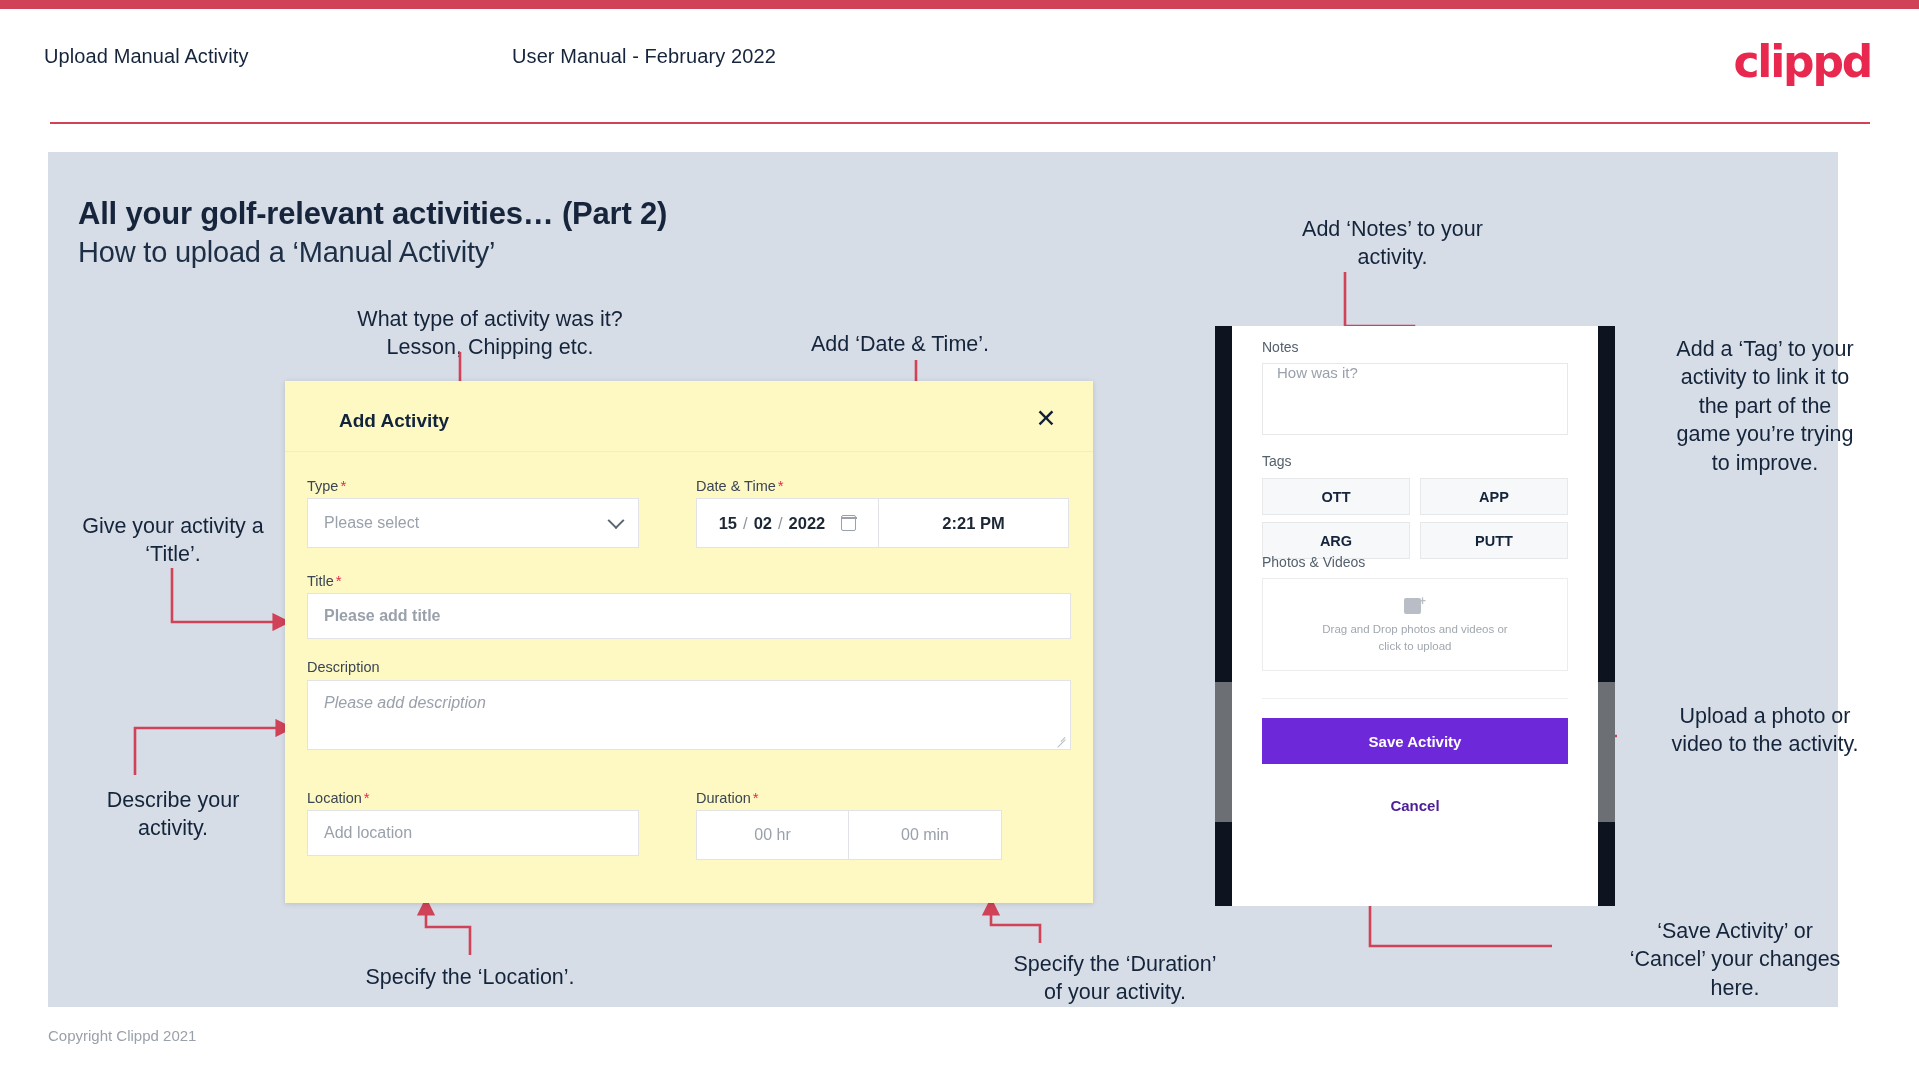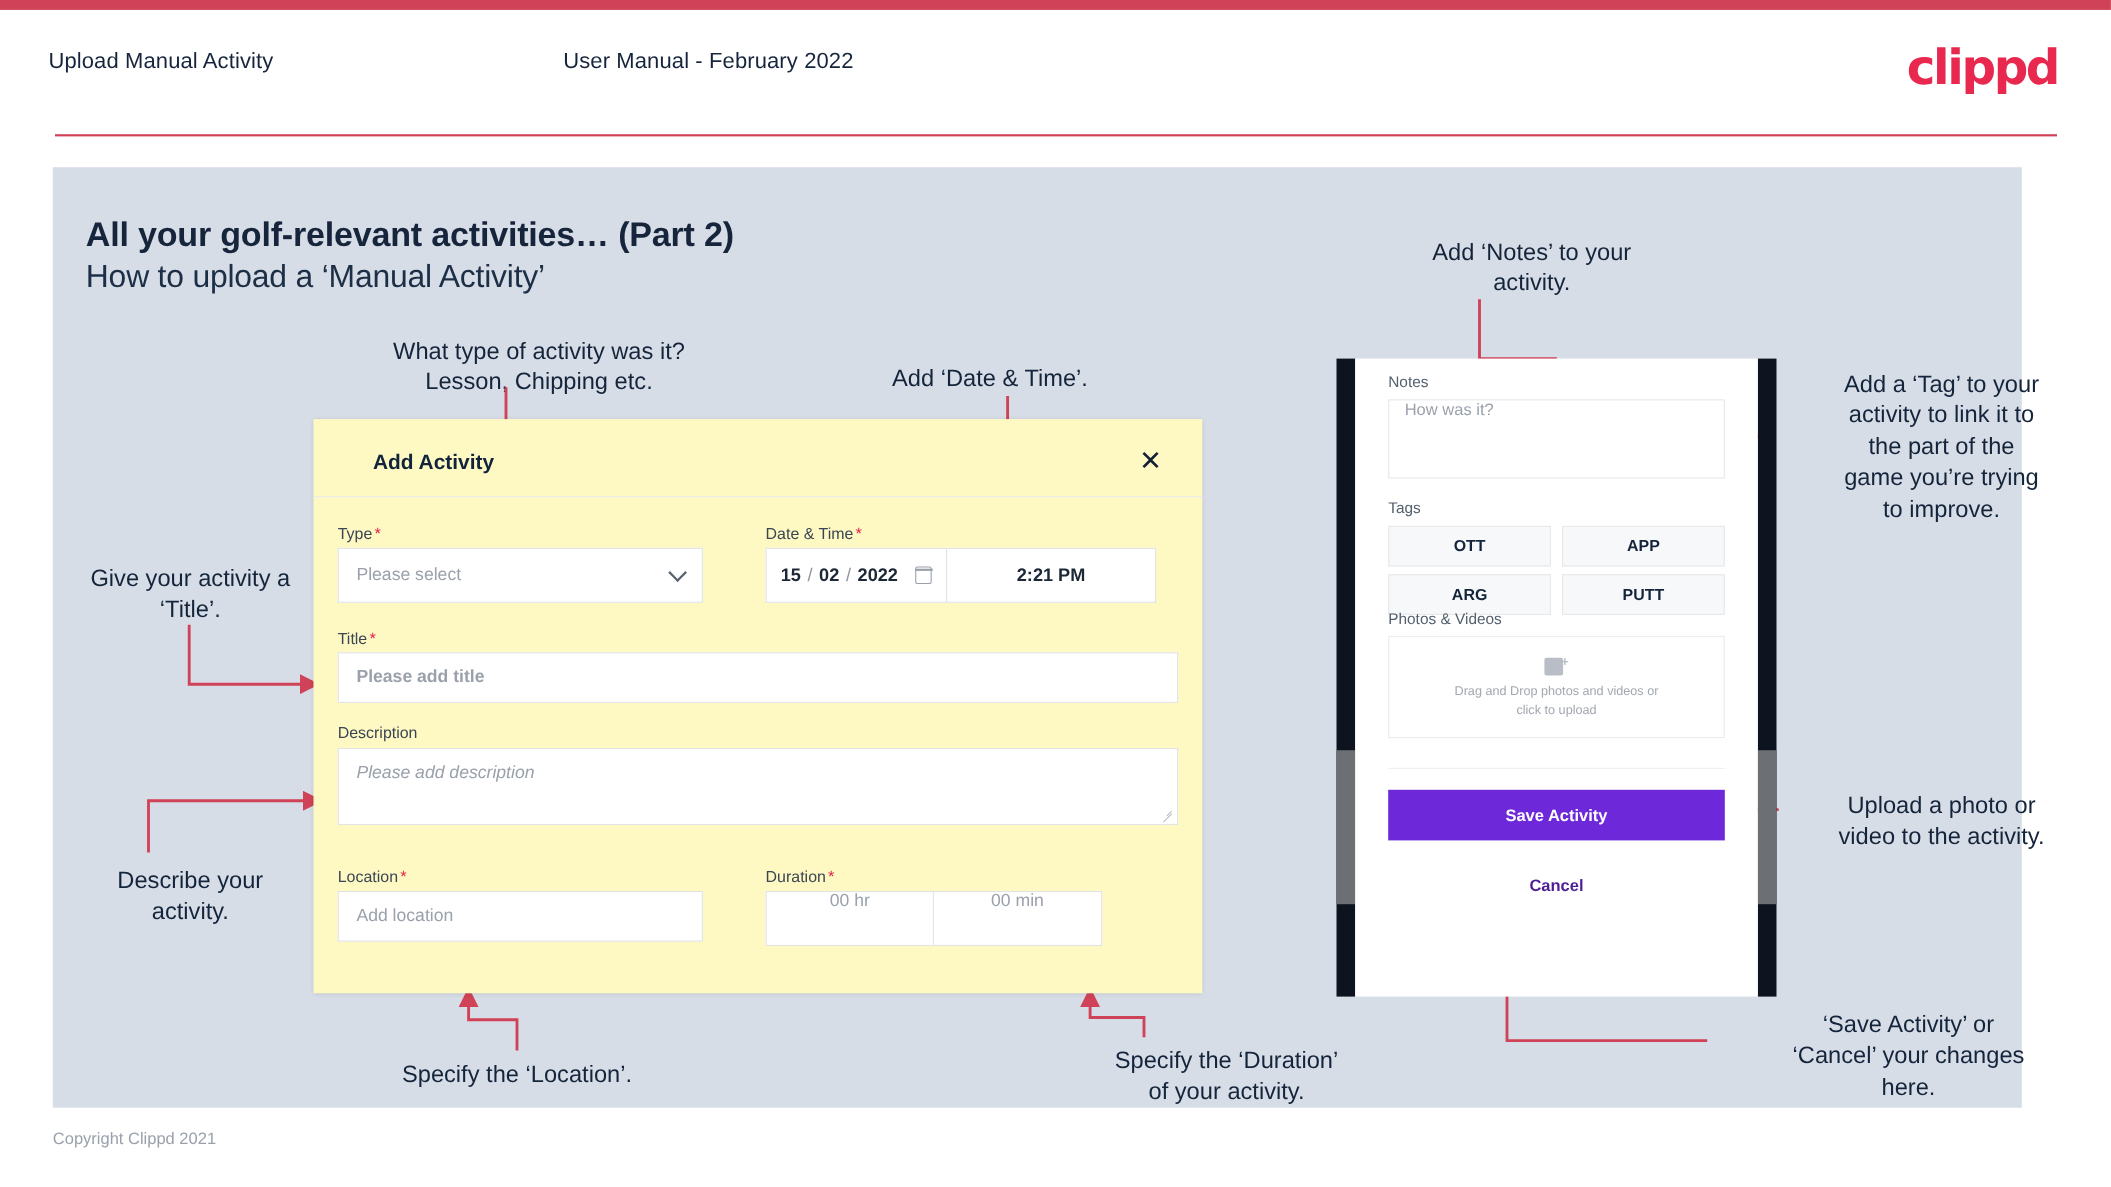--- a/index.html
+++ b/index.html
@@ -128,21 +128,21 @@
   }
   .resize-grip:before, .resize-grip:after {
     content: ""; position: absolute; background: #b9bec6; height: 1px;
     transform: rotate(-45deg); right: 0;
   }
   .resize-grip:before { width: 11px; bottom: 2px; }
   .resize-grip:after  { width: 6px;  bottom: 6px; right: 1px; }
 
   .date-row { position: absolute; display: flex; }
   .date-box {
-    width: 165px; height: 50px; border: 1px solid #e1e3e7; background: #fff;
+    width: 183px; height: 50px; border: 1px solid #e1e3e7; background: #fff;
     display: flex; align-items: center; justify-content: center;
     font-size: 16.5px; font-weight: 700; color: #1d2836; gap: 6px;
     position: relative;
   }
   .date-box .sep { color: #8e959f; font-weight: 400; }
   .cal-ico {
     width: 15px; height: 16px; border: 1.6px solid #9aa1ab; border-radius: 2px;
     position: relative; margin-left: 10px;
   }
   .cal-ico:before {
@@ -152,21 +152,21 @@
   .time-box {
     width: 190px; height: 50px; border: 1px solid #e1e3e7; border-left: none;
     background: #fff;
     display: flex; align-items: center; justify-content: center;
     font-size: 16.5px; font-weight: 700; color: #1d2836;
   }
 
   .dur-row { position: absolute; display: flex; }
   .dur-box {
     width: 153px; height: 50px; border: 1px solid #e1e3e7; background: #fff;
-    display: flex; align-items: flex-start; justify-content: center;
+    display: flex; align-items: center; justify-content: center;
     font-size: 16px; color: #9aa1ab;
   }
   .dur-box + .dur-box { border-left: none; }
 
   
   .phone {
     position: absolute; left: 1215px; top: 326px;
     width: 400px; height: 580px;
   }
   .phone-bezel-l, .phone-bezel-r {
@@ -274,21 +274,21 @@
 
   <div class="anno c" style="left:1235px; top:215px; width:315px;">Add ‘Notes’ to your
 activity.</div>
 
   <div class="anno c" style="left:1620px; top:335px; width:290px;">Add a ‘Tag’ to your
 activity to link it to
 the part of the
 game you’re trying
 to improve.</div>
 
-  <div class="anno c" style="left:1620px; top:702px; width:290px;margin-top:16px;">Upload a photo or
+  <div class="anno c" style="left:1620px; top:702px; width:290px;">Upload a photo or
 video to the activity.</div>
 
   <div class="anno c" style="left:1555px; top:917px; width:360px;">‘Save Activity’ or
 ‘Cancel’ your changes
 here.</div>
 
   <svg class="arrows">
     <defs>
       <marker id="ah" markerWidth="7" markerHeight="7" refX="5.6" refY="3.5" orient="auto" markerUnits="strokeWidth">
         <path d="M0,0 L7,3.5 L0,7 z" fill="#cf4257"></path>

